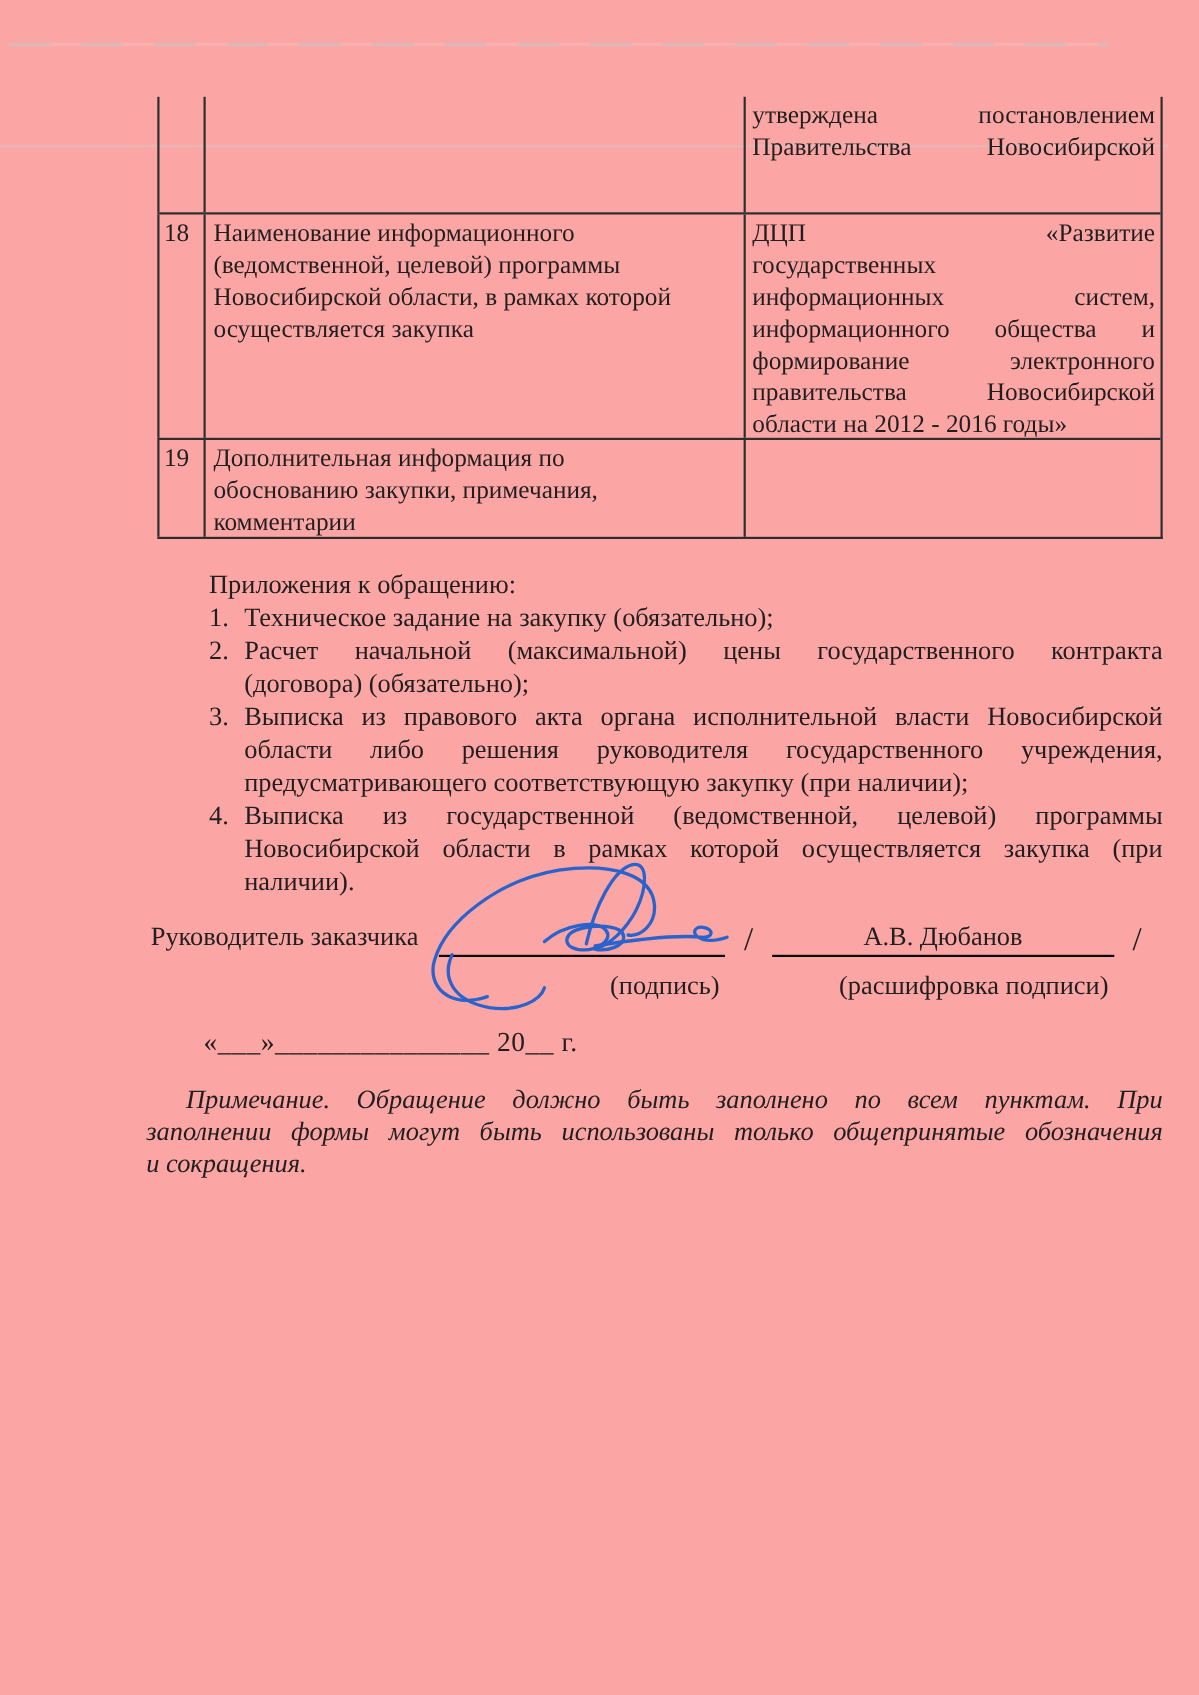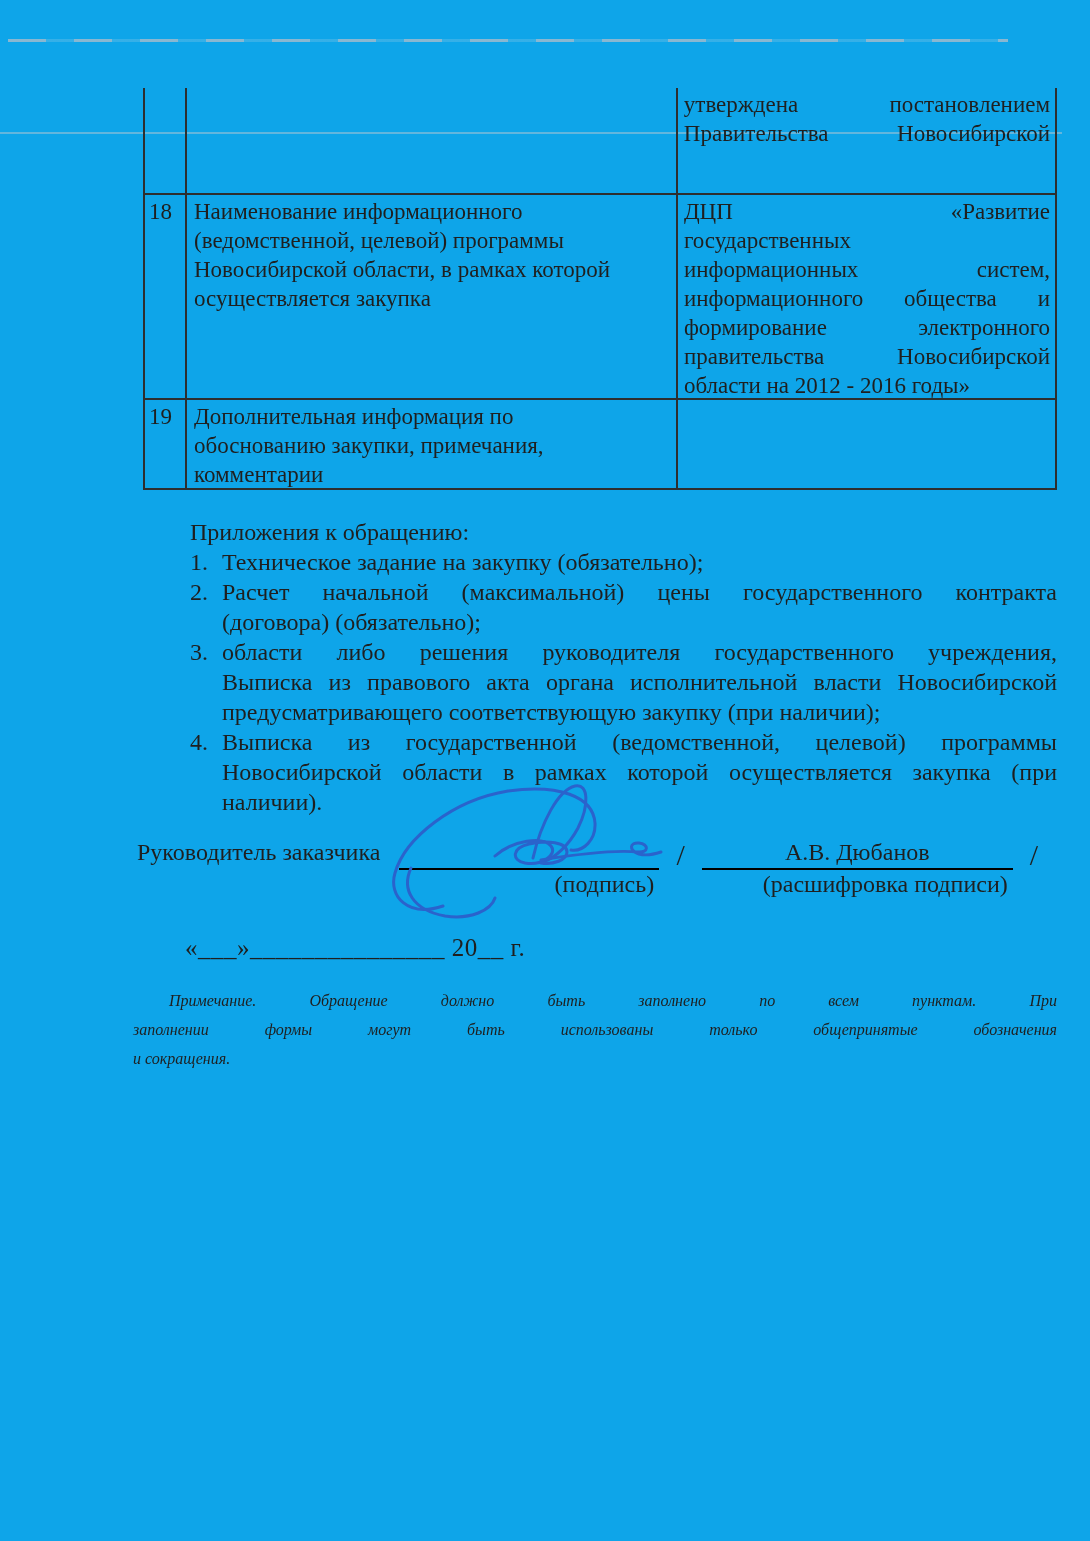--- a/index.html
+++ b/index.html
@@ -1,20 +1,20 @@
 <!DOCTYPE html>
 <html lang="ru"><head>
 <meta charset="utf-8">
 <style>
   html,body{margin:0;padding:0;background:#e8e8e8;}
   .page{
     position:relative;
     width:1090px;height:1541px;
     margin:0 auto;
-    background:#0ea5e9;
+    background:#fca5a5;
     font-family:"Liberation Serif","DejaVu Serif",serif;
     color:#1f1f1f;
     overflow:hidden;
   }
   
   .artifact-1{
     position:absolute;left:8px;top:39px;width:1000px;height:3px;
     background:repeating-linear-gradient(90deg,
       rgba(203,193,196,0.65) 0 38px,
       rgba(232,225,227,0.18) 38px 66px);
@@ -69,41 +69,41 @@
   .sig-field{display:flex;flex-direction:column;}
   .sig-field .line{
     height:32px;border-bottom:2px solid #000000;
     box-sizing:content-box;
   }
   .field-sign{width:272px;margin-left:6px;}
   .field-name{width:325px;}
   .field-name .line{
     text-align:center;line-height:32px;font-size:24px;
   }
-  .sig-cap{padding-top:0;font-size:24px;line-height:28px;text-align:center;}
+  .sig-cap{padding-top:13px;font-size:24px;line-height:28px;text-align:center;}
   .field-sign .sig-cap{padding-left:150px;}
   .field-name .sig-cap{padding-left:56px;}
   .sig-slash{
     font-size:30px;line-height:34px;padding:2px 4px 0 4px;flex:0 0 auto;
   }
   .sig-svg{
     position:absolute;left:383px;top:778px;width:290px;height:145px;
     pointer-events:none;
   }
 
   
   .date-line{
     position:absolute;left:185px;top:932px;
     font-size:25px;line-height:32px;letter-spacing:0.5px;
   }
 
   
   .note{
     position:absolute;left:133px;top:986px;width:924px;
-    font-style:italic;font-size:16px;line-height:29px;
+    font-style:italic;font-size:24px;line-height:29px;
   }
   .note .indent{text-indent:36px;}
 </style>
 </head>
 <body>
 
 <div class="page">
 
   <div class="artifact-1"></div>
   <div class="artifact-2"></div>
@@ -164,22 +164,22 @@
       <span class="att-no">2.</span>
       <div class="att-text">
         <div class="jl">Расчет начальной (максимальной) цены государственного контракта</div>
         <div class="jl-end">(договора) (обязательно);</div>
       </div>
     </div>
 
     <div class="att-item">
       <span class="att-no">3.</span>
       <div class="att-text">
+        <div class="jl">Выписка из правового акта органа исполнительной власти Новосибирской</div>
         <div class="jl">области либо решения руководителя государственного учреждения,</div>
-        <div class="jl">Выписка из правового акта органа исполнительной власти Новосибирской</div>
         <div class="jl-end">предусматривающего соответствующую закупку (при наличии);</div>
       </div>
     </div>
 
     <div class="att-item">
       <span class="att-no">4.</span>
       <div class="att-text">
         <div class="jl">Выписка из государственной (ведомственной, целевой) программы</div>
         <div class="jl">Новосибирской области в рамках которой осуществляется закупка (при</div>
         <div class="jl-end">наличии).</div>

